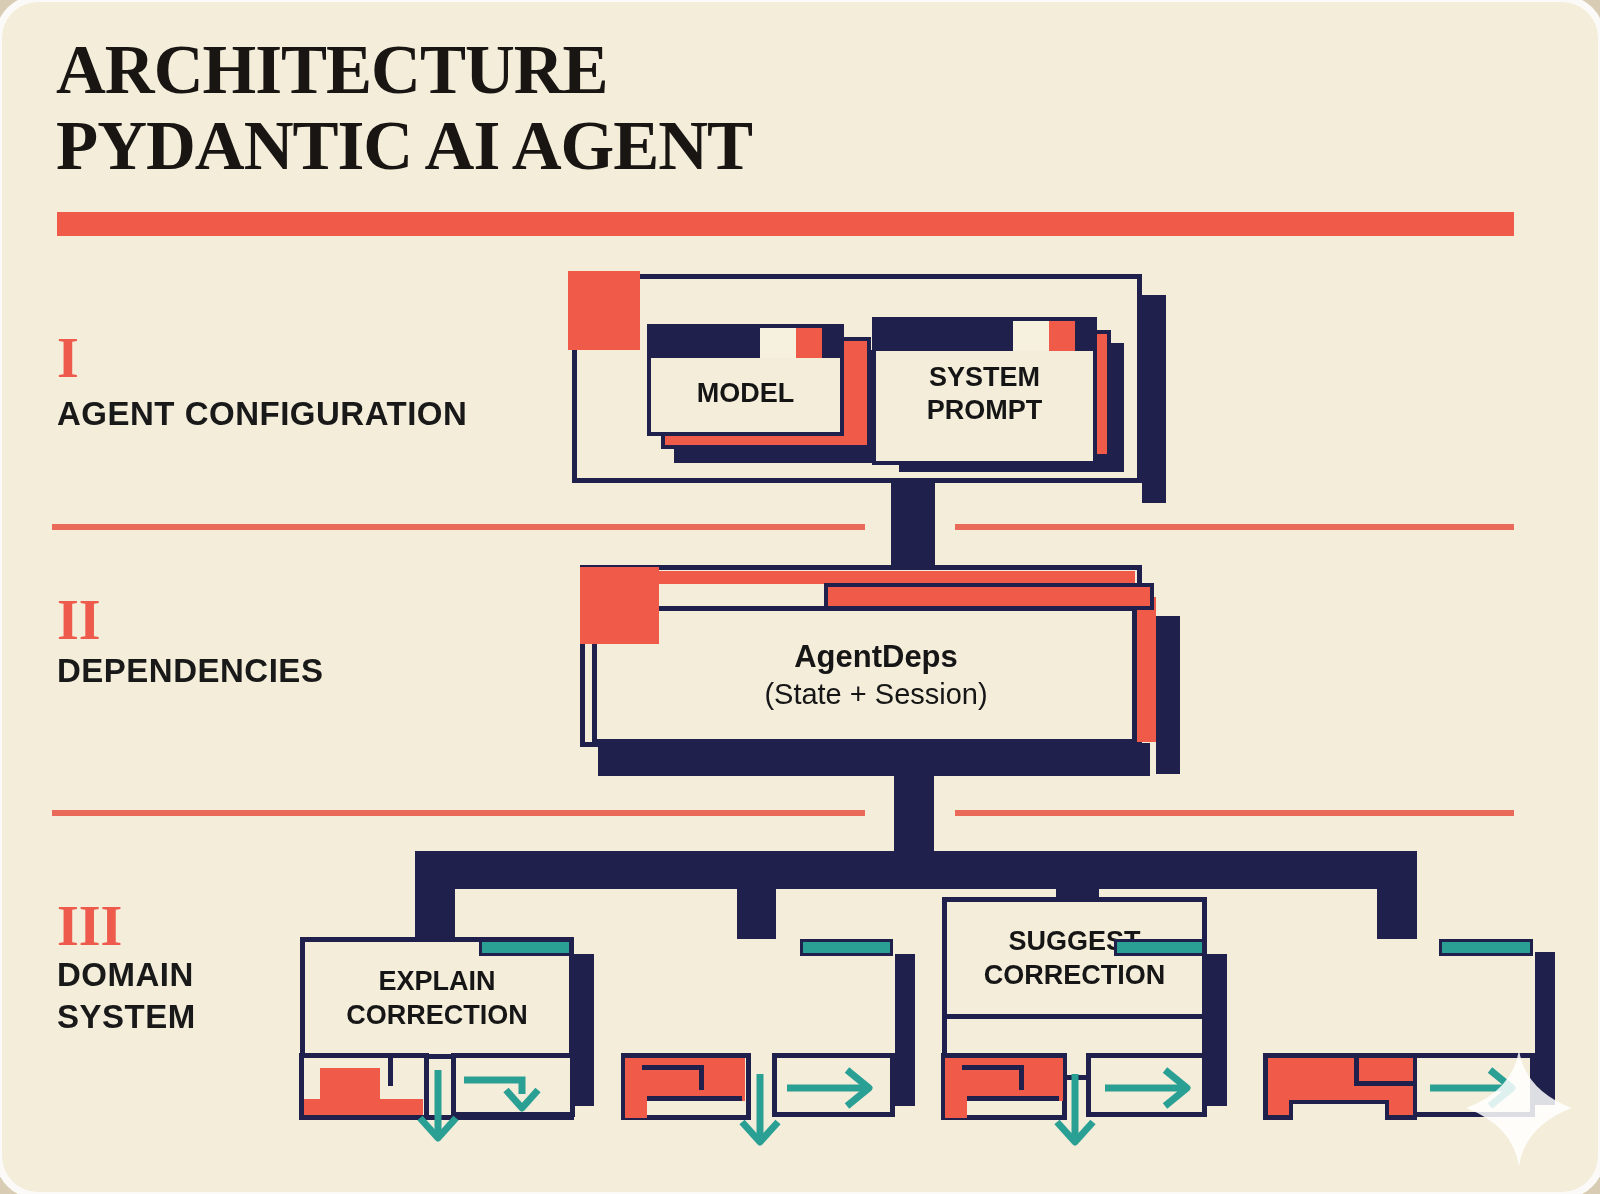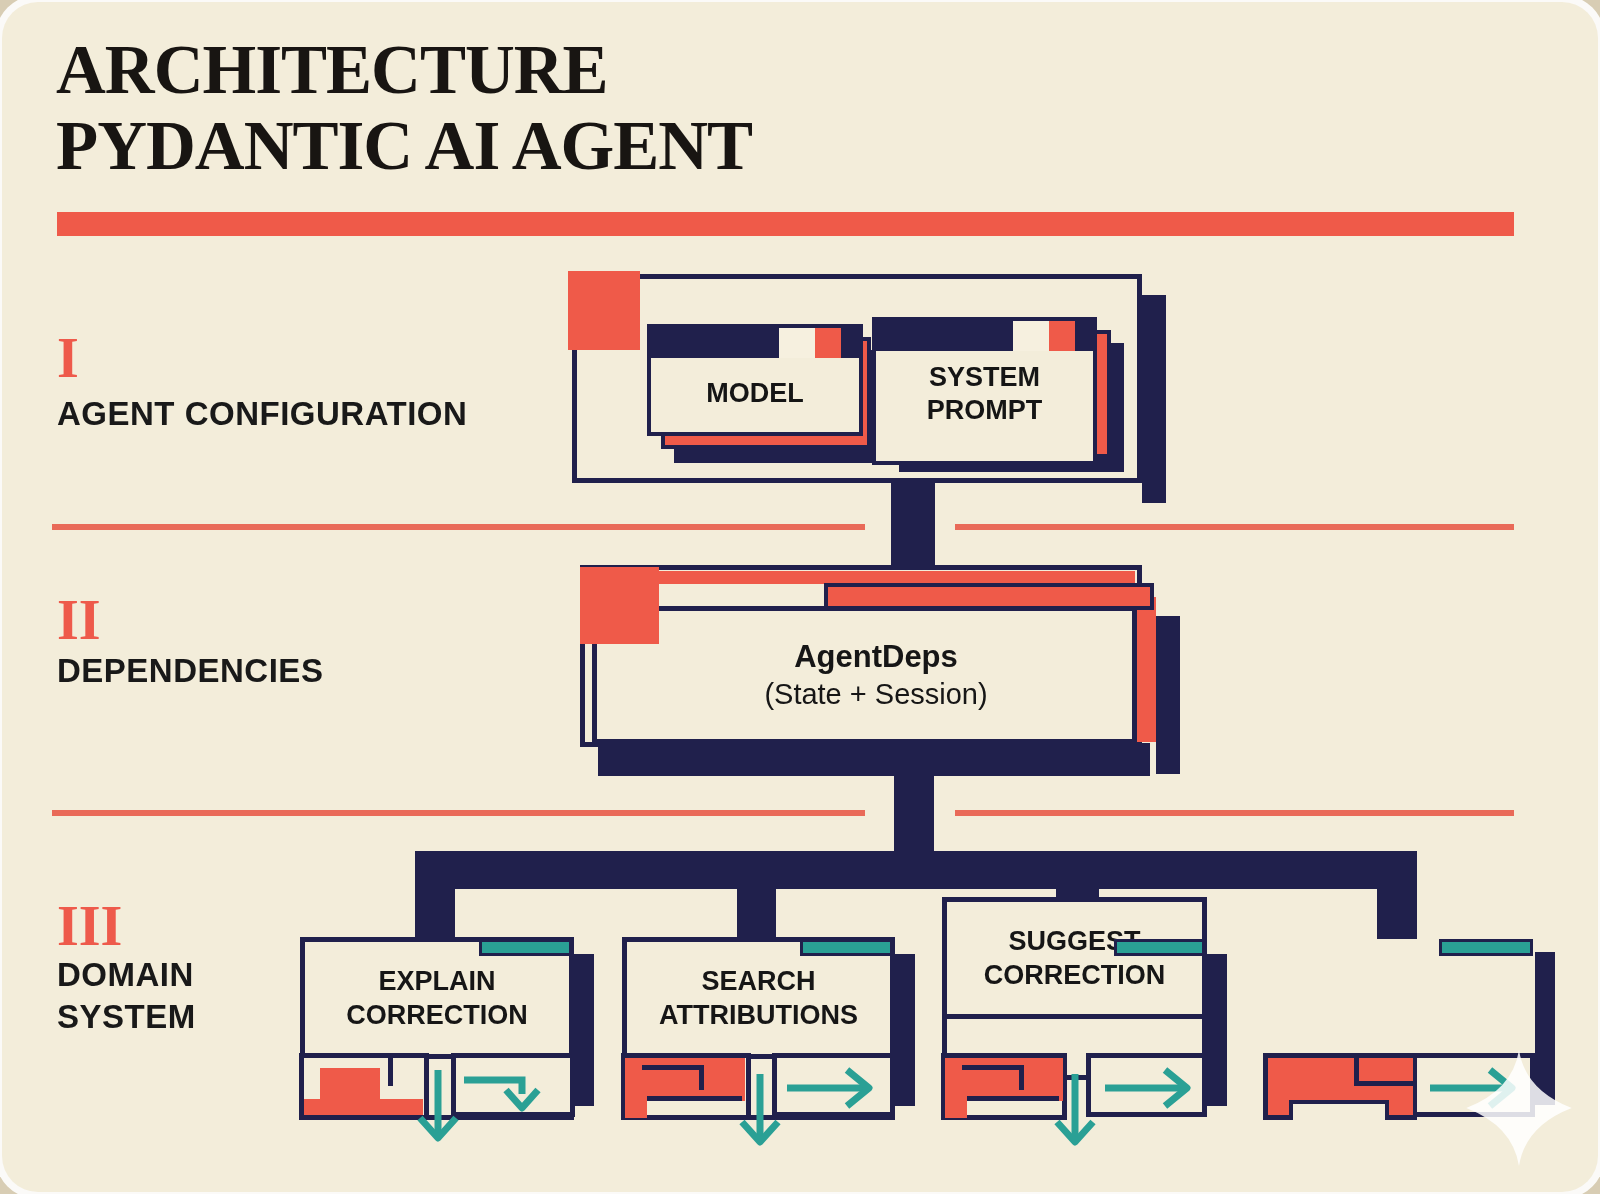--- a/index.html
+++ b/index.html
@@ -109,21 +109,21 @@
   <div class="abs navy" style="left:735px;top:884px;width:39px;height:53px;"></div>
   <div class="abs navy" style="left:1054px;top:884px;width:43px;height:53px;"></div>
   <div class="abs navy" style="left:1375px;top:884px;width:40px;height:53px;"></div>
 
   <div class="abs sheet-navy" style="left:1140px;top:293px;width:24px;height:208px;"></div>
   <div class="abs box-frame" style="left:570px;top:272px;width:570px;height:209px;"></div>
   <div class="abs red" style="left:566px;top:269px;width:72px;height:79px;"></div>
 
   <div class="abs sheet-navy" style="left:672px;top:348px;width:210px;height:113px;"></div>
   <div class="abs sheet-red" style="left:659px;top:335px;width:210px;height:112px;"></div>
-  <div class="abs win" style="left:645px;top:322px;width:216px;height:112px;">
+  <div class="abs win" style="left:645px;top:322px;width:197px;height:112px;">
     <div class="bar">
       <span class="btn-light"></span>
       <span class="btn-red"></span>
     </div>
     <div class="wbody" style="height:70px;">MODEL</div>
   </div>
 
   <div class="abs sheet-navy" style="left:897px;top:341px;width:225px;height:129px;"></div>
   <div class="abs sheet-red" style="left:884px;top:328px;width:225px;height:128px;"></div>
   <div class="abs win" style="left:870px;top:315px;width:225px;height:148px;">
@@ -169,28 +169,20 @@
   <svg class="arr" style="left:460px;top:1072px;" width="90" height="42" viewBox="0 0 90 42">
     <path d="M2,6 H60 V20" stroke="#2aa095" stroke-width="7" fill="none"></path>
     <path d="M44,16 L60,34 L76,16" stroke="#2aa095" stroke-width="7" fill="none" stroke-linejoin="round"></path>
   </svg>
   <svg class="arr" style="left:414px;top:1068px;" width="44" height="86" viewBox="0 0 44 86">
     <path d="M22,0 V64" stroke="#2aa095" stroke-width="7" fill="none"></path>
     <path d="M4,48 L22,68 L40,48" stroke="#2aa095" stroke-width="7" fill="none" stroke-linejoin="round"></path>
   </svg>
 
   <div class="abs sheet-navy" style="left:893px;top:952px;width:20px;height:152px;"></div>
-  <div class="abs box-frame" style="left:620px;top:935px;width:273px;height:183px;">
-    <div class="tool-title">
-      <div>
-        <div>SEARCH</div>
-        <div>ATTRIBUTIONS</div>
-      </div>
-    </div>
-  </div>
   <div class="abs teal-bar" style="left:798px;top:937px;width:93px;height:17px;"></div>
   <div class="abs cell" style="left:619px;top:1051px;width:130px;height:67px;"></div>
   <div class="abs cell" style="left:770px;top:1051px;width:123px;height:64px;"></div>
   <div class="abs red" style="left:623px;top:1056px;width:120px;height:43px;"></div>
   <div class="abs red" style="left:623px;top:1056px;width:22px;height:60px;"></div>
   <div class="abs navy" style="left:640px;top:1063px;width:62px;height:5px;"></div>
   <div class="abs navy" style="left:697px;top:1063px;width:5px;height:25px;"></div>
   <div class="abs navy" style="left:645px;top:1094px;width:95px;height:5px;"></div>
   <svg class="arr" style="left:785px;top:1064px;" width="100" height="44" viewBox="0 0 100 44">
     <path d="M0,22 H78" stroke="#2aa095" stroke-width="7" fill="none"></path>

